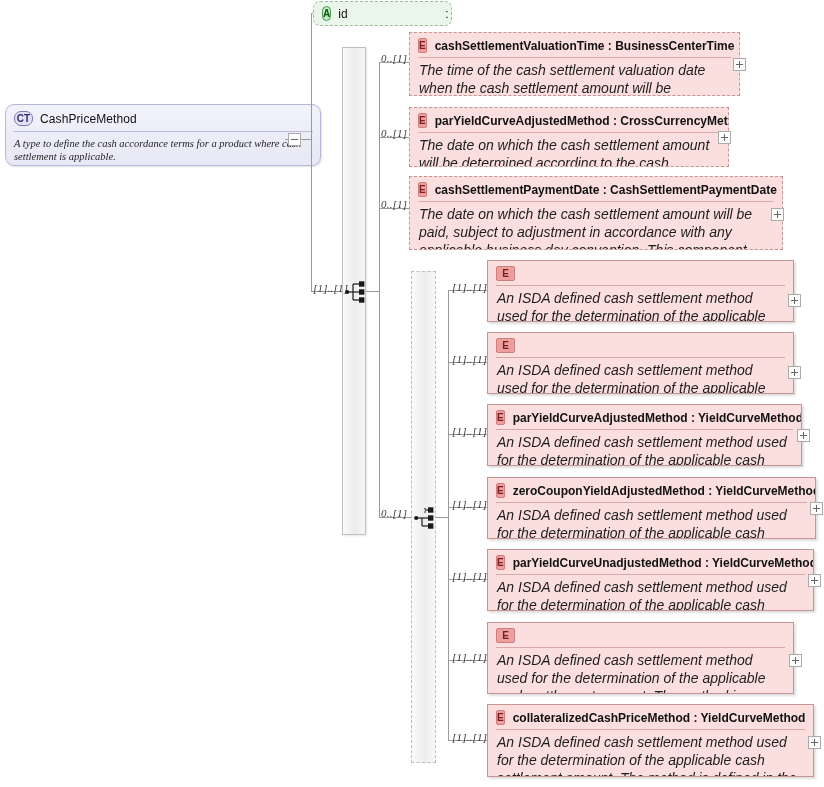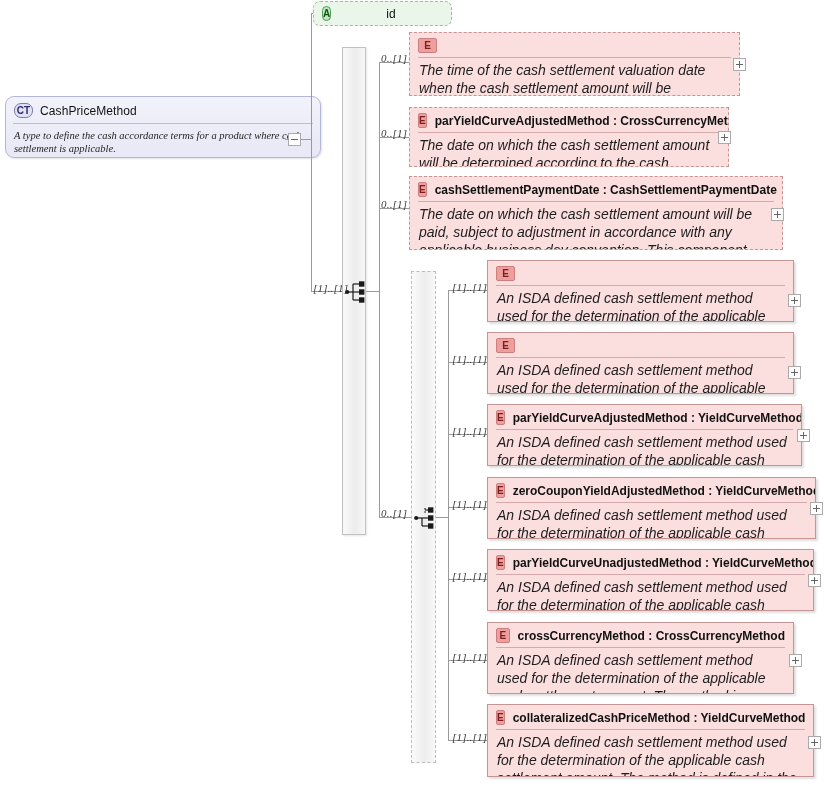--- a/index.html
+++ b/index.html
@@ -117,21 +117,20 @@
   .attr-row {
     display: flex;
     align-items: center;
     padding: 4px 8px;
     gap: 7px;
   }
   .attr-name {
     font-size: 12px;
     color: #111;
     min-width: 100px;
-    margin-left: 48px;
   }
   .attr-type {
     font-size: 12px;
     color: #111;
   }
 
   
   .el-box {
     position: absolute;
     box-sizing: border-box;
@@ -220,21 +219,21 @@
     width: 26px;
     height: 26px;
   }
   .compositor svg { display: block; }
 </style>
 </head>
 <body>
 
 <div id="canvas">
 
-  <div class="ct-box" style="left:5px; top:96px; width:316px; height:62px;">
+  <div class="ct-box" style="left:5px; top:104px; width:316px; height:62px;">
     <div class="ct-head">
       <span class="badge badge-ct">CT</span>
       <span class="ct-title">CashPriceMethod</span>
     </div>
     <div class="ct-rule"></div>
     <div class="ct-doc">A type to define the cash accordance terms for a product where cash settlement is applicable.</div>
   </div>
 
   <div class="toggle minus" style="left:288px; top:133px;"></div>
 
@@ -287,20 +286,21 @@
   <div class="line-h" style="left:379px; top:517px; width:33px;"></div>
 
   <div class="card" style="left:381px; top:52px;">0..[1]</div>
   <div class="card" style="left:381px; top:127px;">0..[1]</div>
   <div class="card" style="left:381px; top:198px;">0..[1]</div>
   <div class="card" style="left:381px; top:507px;">0..[1]</div>
 
   <div class="el-box optional" style="left:409px; top:32px; width:331px; height:64px;">
     <div class="el-head">
       <span class="badge badge-e">E</span>
+      <span class="el-title"><span>cashSettlementValuationTime</span> <span>:</span> <span>BusinessCenterTime</span></span>
     </div>
     <div class="el-rule"></div>
     <div class="el-doc">The time of the cash settlement valuation date when the cash settlement amount will be determined according to the cash settlement method if the parties have not otherwise been able to agree the cash settlement amount.</div>
   </div>
   <div class="toggle plus" style="left:733px; top:58px;"></div>
 
   <div class="el-box optional" style="left:409px; top:107px; width:320px; height:60px;">
     <div class="el-head">
       <span class="badge badge-e">E</span>
       <span class="el-title"><span>parYieldCurveAdjustedMethod</span> <span>:</span> <span>CrossCurrencyMethod</span></span>
@@ -400,21 +400,20 @@
       <span class="el-title"><span>parYieldCurveUnadjustedMethod</span> <span>:</span> <span>YieldCurveMethod</span></span>
     </div>
     <div class="el-rule"></div>
     <div class="el-doc">An ISDA defined cash settlement method used for the determination of the applicable cash settlement amount. The method is defined in the 2006 ISDA Definitions, Section 18.3. Cash Settlement Methods, paragraph (e).</div>
   </div>
   <div class="toggle plus" style="left:808px; top:574px;"></div>
 
   <div class="el-box required" style="left:487px; top:622px; width:307px; height:72px;">
     <div class="el-head">
       <span class="badge badge-e">E</span>
-      <span class="el-title"><span>crossCurrencyMethod</span> <span>:</span> <span>CrossCurrencyMethod</span></span>
     </div>
     <div class="el-rule"></div>
     <div class="el-doc">An ISDA defined cash settlement method used for the determination of the applicable cash settlement amount. The method is defined in the 2006 ISDA Definitions, Section 18.3. Cash Settlement Methods, paragraph (f) (published in Supplement number 23).</div>
   </div>
   <div class="toggle plus" style="left:789px; top:654px;"></div>
 
   <div class="el-box required" style="left:487px; top:704px; width:327px; height:73px;">
     <div class="el-head">
       <span class="badge badge-e">E</span>
       <span class="el-title"><span>collateralizedCashPriceMethod</span> <span>:</span> <span>YieldCurveMethod</span></span>

